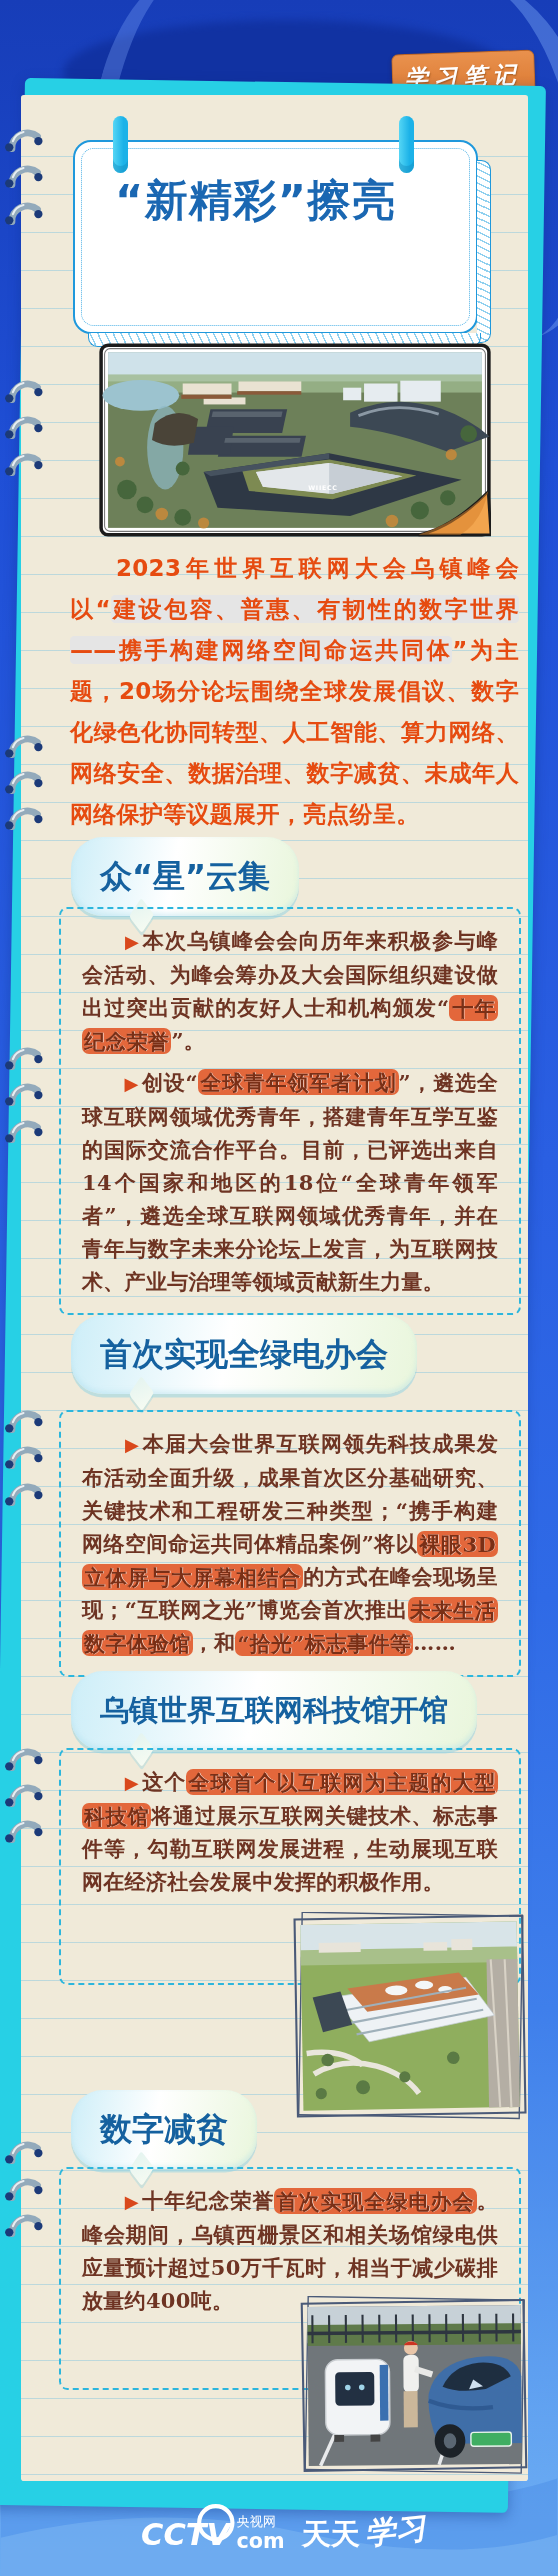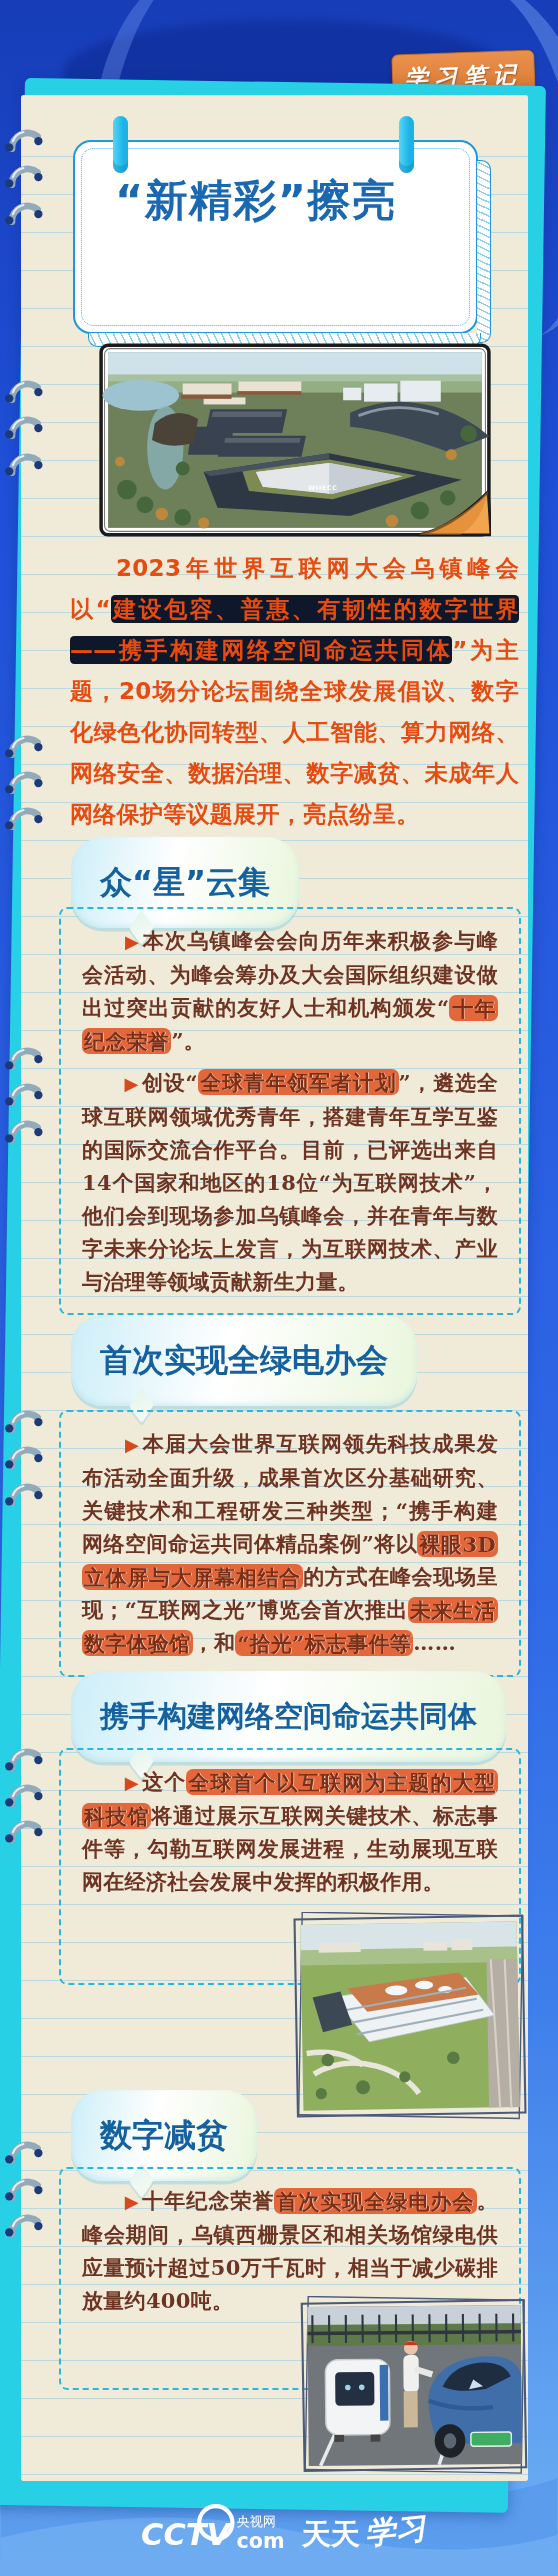--- a/index.html
+++ b/index.html
@@ -42,23 +42,23 @@
   .title-card::before{content:"";position:absolute;inset:6.3px;border:1.4px dotted #4fb2e6;border-radius:12.6px;}
   .hatch-r{position:absolute;right:-14.7px;top:18px;width:12.6px;height:181px;border:1.4px solid #1f98dc;border-left:none;
     border-radius:0 9.8px 9.8px 0;background:repeating-linear-gradient(25deg,#fff 0 4.9px,#8fd0ef 4.9px 6.3px);z-index:3;}
   .hatch-b{position:absolute;left:12.6px;bottom:-14.7px;width:391px;height:12.6px;border:1.4px solid #1f98dc;border-top:none;
     border-radius:0 0 9.8px 9.8px;background:repeating-linear-gradient(65deg,#fff 0 5.6px,#8fd0ef 5.6px 7px);z-index:3;}
   .title-text{position:absolute;left:40px;top:24px;font-size:43px;line-height:68px;font-weight:900;
     color:#1a67b2;letter-spacing:1.4px;}
   
   .intro{position:absolute;left:49px;top:453px;width:449px;font-size:23px;line-height:41px;font-weight:bold;
     color:#e64b10;text-align:justify;text-indent:2em;letter-spacing:0.3px;}
-  .intro .hl-cyan{background:#0f172a;border-radius:4.2px;padding:1.4px 0;-webkit-box-decoration-break:clone;box-decoration-break:clone;}
-  
-  .bubble{position:absolute;left:50px;height:59px;display:inline-flex;align-items:center;padding:16px 29px;
+  .intro .hl-cyan{background:#e5e5e5;border-radius:4.2px;padding:1.4px 0;-webkit-box-decoration-break:clone;box-decoration-break:clone;}
+  
+  .bubble{position:absolute;left:50px;height:59px;display:inline-flex;align-items:center;padding:10px 29px;
     border-radius:32px;background:linear-gradient(100deg,#cdeef8 0%,#ffffff 45%,#e9f6dc 100%);
     box-shadow:0 3.5px 0 rgba(150,212,226,.55),inset 0 -2.8px 5.6px rgba(160,215,232,.35);}
   .bubble::after{content:"";position:absolute;left:60px;bottom:-9.8px;width:21px;height:21px;
     background:linear-gradient(120deg,#e4f4f0,#f6fbf2);transform:rotate(52deg) skew(18deg);
     border-radius:2.8px;box-shadow:2.1px 2.1px 0 rgba(150,212,226,.4);}
   .bubble span{font-weight:900;color:#15619f;white-space:nowrap;}
   .fs46{font-size:32px;} .fs42{font-size:29px;}
   
   .nbox{position:absolute;left:38px;width:462px;border:2.1px dashed #2cb6dd;border-radius:8.4px;
     padding:15.3px 21px;box-sizing:border-box;}
@@ -296,32 +296,32 @@
     </svg>
   </div>
 
   <div class="intro" id="intro"><span>2023年世界互联网大会乌镇峰会以“</span><span class="hl-cyan">建设包容、普惠、有韧性的数字世界——携手构建网络空间命运共同体</span><span>”为主题，20场分论坛围绕全球发展倡议、数字化绿色化协同转型、人工智能、算力网络、网络安全、数据治理、数字减贫、未成年人网络保护等议题展开，亮点纷呈。</span></div>
 
   <div class="bubble fs46" style="top:742px;">
     <span>众“星”云集</span>
   </div>
   <div class="nbox" style="top:812px;" id="box0">
       <p><span class="ind"></span><span class="bullet">▶</span><span>本次乌镇峰会会向历年来积极参与峰会活动、为峰会筹办及大会国际组织建设做出过突出贡献的友好人士和机构颁发“</span><span class="hl-orange">十年纪念荣誉</span><span>”。</span></p>
-      <p><span class="ind"></span><span class="bullet">▶</span><span>创设“</span><span class="hl-orange">全球青年领军者计划</span><span>”，遴选全球互联网领域优秀青年，搭建青年互学互鉴的国际交流合作平台。目前，已评选出来自14个国家和地区的18位“为互联网技术”，他们会到现场参加乌镇峰会，并在青年与数字未来分论坛上发言，为互联网技术、产业与治理等领域贡献新生力量。</span></p>
+      <p><span class="ind"></span><span class="bullet">▶</span><span>创设“</span><span class="hl-orange">全球青年领军者计划</span><span>”，遴选全球互联网领域优秀青年，搭建青年互学互鉴的国际交流合作平台。目前，已评选出来自14个国家和地区的18位“全球青年领军者”，遴选全球互联网领域优秀青年，并在青年与数字未来分论坛上发言，为互联网技术、产业与治理等领域贡献新生力量。</span></p>
     </div>
 
   <div class="bubble fs46" style="top:1220px;">
     <span>首次实现全绿电办会</span>
   </div>
   <div class="nbox" style="top:1315px;" id="box1">
       <p><span class="ind"></span><span class="bullet">▶</span><span>本届大会世界互联网领先科技成果发布活动全面升级，成果首次区分基础研究、关键技术和工程研发三种类型；“携手构建网络空间命运共同体精品案例”将以</span><span class="hl-orange">裸眼3D立体屏与大屏幕相结合</span><span>的方式在峰会现场呈现；“互联网之光”博览会首次推出</span><span class="hl-orange">未来生活数字体验馆</span><span>，和</span><span class="hl-orange">“拾光”标志事件等</span><span>……</span></p>
     </div>
 
   <div class="bubble fs42" style="top:1576px;">
-    <span>携手构建网络空间命运共同体</span>
+    <span>乌镇世界互联网科技馆开馆</span>
   </div>
   <div class="nbox" style="top:1653px;height:237px;" id="box2">
       <p><span class="ind"></span><span class="bullet">▶</span><span>这个</span><span class="hl-orange">全球首个以互联网为主题的大型科技馆</span><span>将通过展示互联网关键技术、标志事件等，勾勒互联网发展进程，生动展现互联网在经济社会发展中发挥的积极作用。</span></p>
     </div>
 
   <div class="photo" style="left:271px;top:1817px;">
     <svg width="236" height="208" viewBox="0 0 338 298">
       <rect x="6" y="8" width="326" height="282" fill="none" stroke="#4a5a78" stroke-width="3" transform="rotate(-1 169 149)"></rect>
       <rect x="12" y="3" width="316" height="290" fill="none" stroke="#4a5a78" stroke-width="2" transform="rotate(1 169 149)"></rect>
       <g transform="rotate(-1 169 149)">

